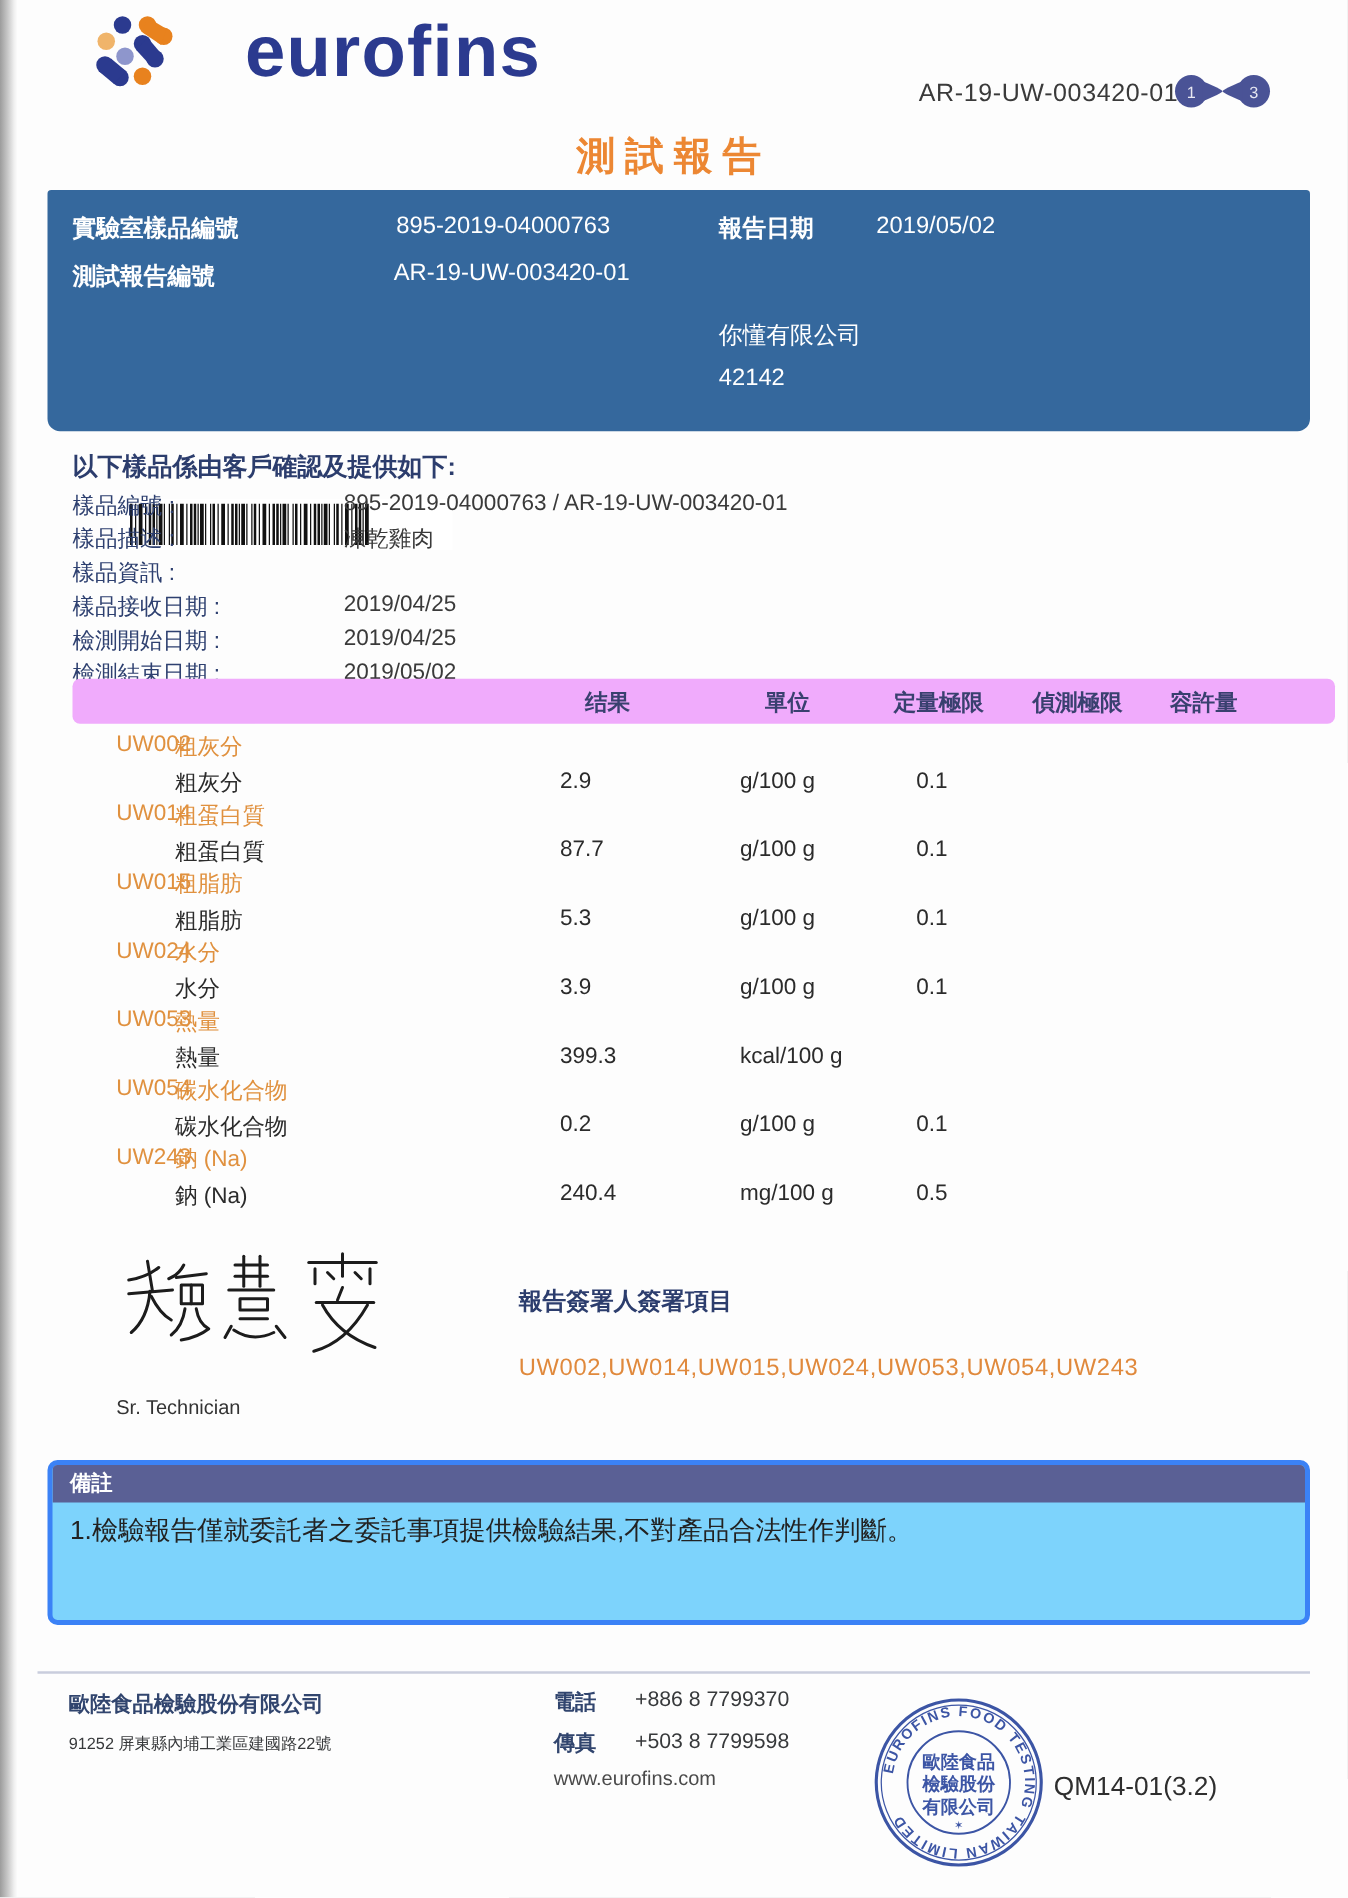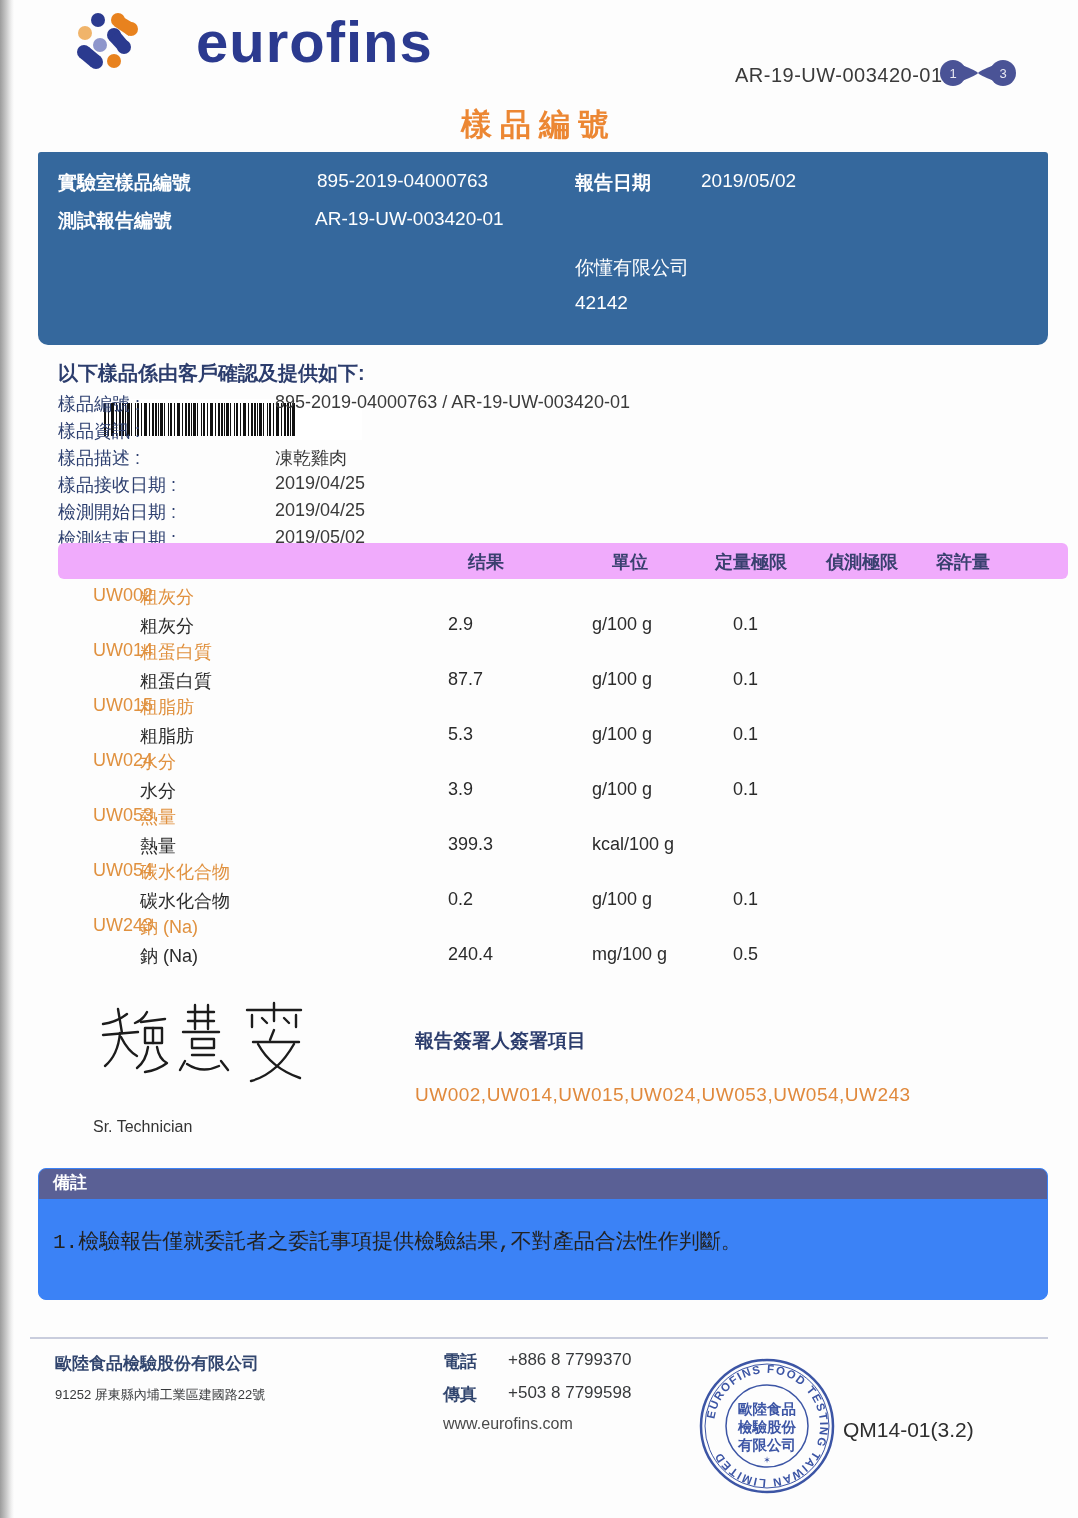--- a/index.html
+++ b/index.html
@@ -55,25 +55,25 @@
   .t-lod { position:absolute; left:778px; }
   .t-tol { position:absolute; left:878px; }
 
   
   #signature-svg { left:95px; top:1000px; }
   #signer-title { left:93px; top:1118px; font-size:16px; color:#333; }
   #sign-items-label { left:415px; top:1028px; font-size:19px; font-weight:bold; color:#2c3d6d; }
   #sign-items { left:415px; top:1084px; font-size:19px; color:#e0893c; letter-spacing:.5px; }
 
   
-  #remark-box { left:38px; top:1168px; width:1010px; height:132px; background:#3b82f6;
-    border:1px solid #3b82f6; border-radius:8px; overflow:hidden;font-family:Liberation Mono, monospace; }
+  #remark-box { left:38px; top:1168px; width:1010px; height:132px; background:#7dd3fc;
+    border:4px solid #3b82f6; border-radius:8px; overflow:hidden; }
   #remark-header { height:30px; background:#5a6095; color:#fff; font-size:17px;
     font-weight:bold; line-height:30px; padding-left:14px; }
-  #remark-list { padding:28px 14px; font-size:21px; color:#222; }
+  #remark-list { padding:8px 14px; font-size:21px; color:#222; }
 
   
   #footer-divider { left:30px; top:1337px; width:1018px; height:2px; background:#c9cddd; }
   #footer-company { left:55px; top:1352px; font-size:17px; font-weight:bold; color:#31456e; }
   #footer-address { left:55px; top:1386px; font-size:13px; color:#37393b; }
   .f-label { font-size:17px; font-weight:bold; color:#31456e; }
   .f-value { font-size:17px; color:#37393b; }
   #tel-label { left:443px; top:1350px; } #tel-value { left:508px; top:1350px; }
   #fax-label { left:443px; top:1383px; } #fax-value { left:508px; top:1383px; }
   #website { left:443px; top:1415px; font-size:16px; color:#4a4a4a; text-decoration:none; }
@@ -113,21 +113,21 @@
 
   <svg class="abs" id="page-indicator" width="80" height="30" viewBox="0 0 80 30">
     <circle cx="15" cy="15" r="13" fill="#4a5396"></circle>
     <circle cx="65" cy="15" r="13" fill="#4a5396"></circle>
     <path d="M24,7 Q39,13 40,15 Q39,17 24,23 Z" fill="#4a5396"></path>
     <path d="M56,7 Q41,13 40,15 Q41,17 56,23 Z" fill="#4a5396"></path>
     <text x="15" y="20" text-anchor="middle" font-size="13" fill="#e8e8f2">1</text>
     <text x="65" y="20" text-anchor="middle" font-size="13" fill="#e8e8f2">3</text>
   </svg>
 
-  <div class="abs" id="doc-title">樣品編號</div>
+  <div class="abs" id="doc-title">測試報告</div>
 
   <div class="abs" id="blue-block">
     <span class="abs lbl" style="left:20px; top:18px;">實驗室樣品編號</span>
     <span class="abs" style="left:279px; top:18px;">895-2019-04000763</span>
     <span class="abs lbl" style="left:537px; top:18px;">報告日期</span>
     <span class="abs" style="left:663px; top:18px;">2019/05/02</span>
     <span class="abs lbl" style="left:20px; top:56px;">測試報告編號</span>
     <span class="abs" style="left:277px; top:56px;">AR-19-UW-003420-01</span>
     <div class="abs" id="barcode-box">
       <div id="barcode">
@@ -195,26 +195,26 @@
     <span class="abs" style="left:537px; top:140px;">42142</span>
   </div>
 
   <div class="abs" id="sample-heading">以下樣品係由客戶確認及提供如下:</div>
   <div class="abs" id="sample-rows">
       <div class="sample-row">
         <span class="s-label">樣品編號 :</span>
         <span class="s-value">895-2019-04000763 /  AR-19-UW-003420-01</span>
       </div>
       <div class="sample-row">
+        <span class="s-label">樣品描述 :</span>
+        <span class="s-value">凍乾雞肉</span>
+      </div>
+      <div class="sample-row">
         <span class="s-label">樣品資訊 :</span>
         <span class="s-value"></span>
-      </div>
-      <div class="sample-row">
-        <span class="s-label">樣品描述 :</span>
-        <span class="s-value">凍乾雞肉</span>
       </div>
       <div class="sample-row">
         <span class="s-label">樣品接收日期 :</span>
         <span class="s-value">2019/04/25</span>
       </div>
       <div class="sample-row">
         <span class="s-label">檢測開始日期 :</span>
         <span class="s-value">2019/04/25</span>
       </div>
       <div class="sample-row">

